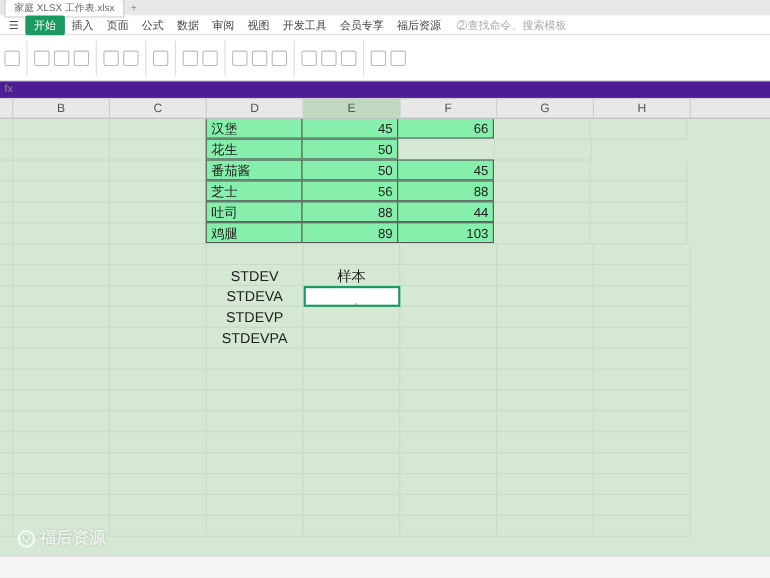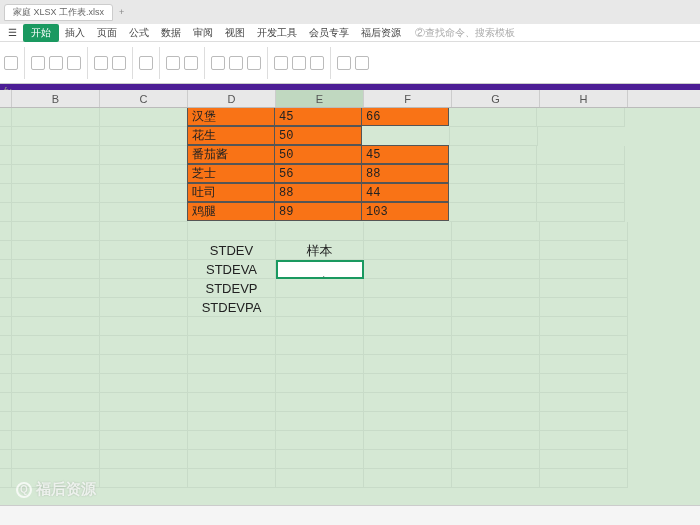--- a/index.html
+++ b/index.html
@@ -1,38 +1,38 @@
 <!DOCTYPE html>
 <html><head>
 <meta charset="utf-8">
 <style>
 * { margin: 0; padding: 0; box-sizing: border-box; }
 body { font-family: "Microsoft YaHei", Arial, sans-serif; font-size: 11px; background: #f0f0f0; width: 700px; height: 525px; overflow: hidden; position: relative; }
-.titlebar { height: 24px; background: #e8e8e8; display: flex; align-items: center; padding: 0 4px; font-size: 9px; color: #666; }
+.titlebar { height: 14px; background: #e8e8e8; display: flex; align-items: center; padding: 0 4px; font-size: 9px; color: #666; }
 .tab { background: #fff; padding: 1px 8px; border: 1px solid #ccc; border-radius: 3px 3px 0 0; margin-right: 2px; }
 .tab-plus { padding: 0 4px; color: #888; }
 .menubar { height: 18px; background: #fff; display: flex; align-items: center; padding: 0 2px; font-size: 10px; border-bottom: 1px solid #ddd; }
 .menu-item { padding: 2px 6px; color: #444; cursor: pointer; }
 .menu-start { background: #1a9960; color: #fff; padding: 2px 8px; border-radius: 2px; }
 .menu-search { color: #aaa; font-size: 10px; margin-left: 8px; }
 .ribbon { height: 42px; background: #fff; display: flex; align-items: center; padding: 2px 4px; gap: 4px; border-bottom: 1px solid #ccc; overflow: hidden; }
 .ribbon-group { display: flex; flex-direction: column; align-items: center; gap: 1px; }
 .ribbon-icon { width: 14px; height: 14px; border: 1px solid #bbb; border-radius: 2px; }
 .ribbon-sep { width: 1px; height: 32px; background: #ddd; margin: 0 2px; }
 .formula-bar { height: 16px; background: #4c1d95; border-bottom: 1px solid #ccc; display: flex; align-items: center; padding: 0 4px; font-size: 10px; color: #888; }
 .sheet { position: absolute; top: 90px; left: 0; right: 0; bottom: 20px; background: #d5e8d4; overflow: hidden; }
 .col-headers { display: flex; height: 18px; background: #e8e8e8; border-bottom: 1px solid #bbb; position: sticky; top: 0; }
 .col-h { width: 88px; text-align: center; border-right: 1px solid #ccc; line-height: 18px; color: #555; font-size: 11px; }
 .col-h.sel { background: #c0d8c0; }
 .rows { }
 .row { display: flex; height: 19px; }
 .cell { width: 88px; height: 19px; border-right: 1px solid #c8dbc8; border-bottom: 1px solid #c8dbc8; padding: 0 4px; line-height: 19px; font-size: 12px; color: #222; overflow: hidden; white-space: nowrap; }
-.cell.tbl { background: #f97316; border: 1px solid #555; margin: -1px 0 0 -1px; font-family: Liberation Mono, monospace; }
+.cell.tbl { background: #86efac; border: 1px solid #555; margin: -1px 0 0 -1px; }
 .cell.tbl.txt { text-align: left; }
-.cell.tbl.num { text-align: left; }
+.cell.tbl.num { text-align: right; }
 .cell.lbl { text-align: center; font-size: 13px; }
 .cell.active { background: #fff; border: 2px solid #1a9960; position: relative; }
 .cursor { position: absolute; left: 50%; top: 50%; font-size: 9px; color: #444; }
 .watermark { position: absolute; left: 16px; bottom: 26px; color: rgba(255,255,255,0.75); font-size: 15px; display: flex; align-items: center; gap: 4px; font-weight: bold; text-shadow: 0 0 2px rgba(0,0,0,0.2); }
 .wm-icon { width: 16px; height: 16px; border: 2px solid rgba(255,255,255,0.75); border-radius: 50%; display: inline-flex; align-items: center; justify-content: center; font-size: 10px; }
 .statusbar { position: absolute; bottom: 0; left: 0; right: 0; height: 20px; background: #f5f5f5; border-top: 1px solid #ccc; }
 </style>
 </head>
 <body>
 

